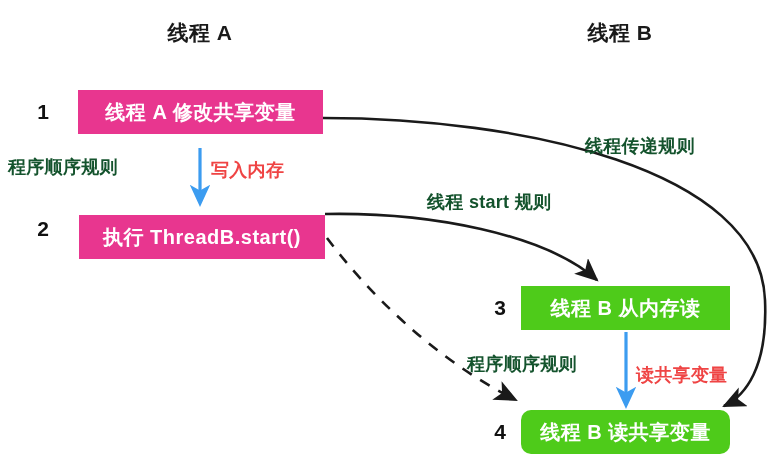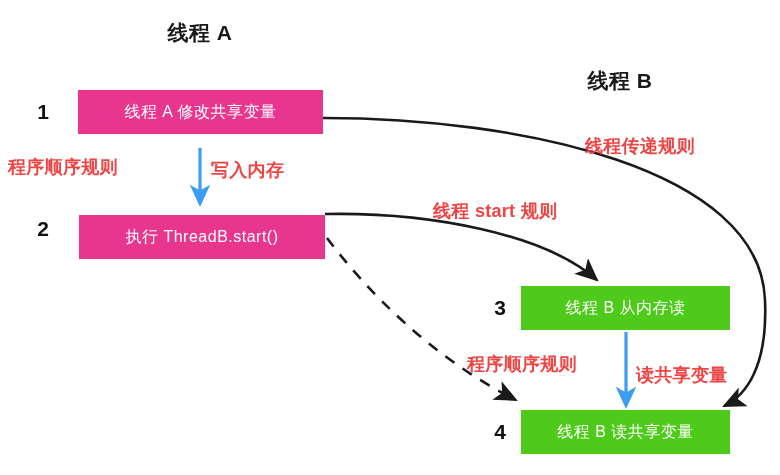--- a/index.html
+++ b/index.html
@@ -11,36 +11,36 @@
   #stage{position:absolute;left:0;top:0;width:780px;height:341px;}
   svg.edges{position:absolute;left:0;top:0;width:780px;height:475px;pointer-events:none;}
 
   .col-title{
     position:absolute;font-size:21px;font-weight:bold;color:#1a1a1a;
     letter-spacing:0.5px;white-space:nowrap;text-align:center;
   }
 
   .node{
     position:absolute;display:flex;align-items:center;justify-content:center;
-    color:#ffffff;font-weight:normal;font-size:16px;white-space:nowrap;
+    color:#ffffff;font-weight:bold;font-size:20px;white-space:nowrap;
     letter-spacing:0.5px;
   }
   .node.pink{background:#e8368f;}
   .node.green{background:#4ecb1a;}
 
   .step-num{
     position:absolute;font-size:21px;font-weight:bold;color:#111111;
     width:22px;text-align:center;
   }
 
   .lbl{
     position:absolute;font-size:18px;font-weight:bold;white-space:nowrap;
     letter-spacing:0.3px;
   }
-  .lbl.orange{color:#ef4444;}
+  .lbl.orange{color:#14532d;}
   .lbl.blue{color:#ef4444;}
 </style>
 </head>
 <body>
 
 <div id="stage">
 
   <svg class="edges" viewBox="0 0 780 475">
     <defs>
       <marker id="ah" markerWidth="11" markerHeight="11" refX="8.2" refY="4" orient="auto" markerUnits="strokeWidth">
@@ -56,40 +56,40 @@
     <path d="M325,214 C430,212 545,234 597,280" fill="none" stroke="#1a1a1a" stroke-width="2.6" marker-end="url(#ah)"></path>
 
     <path d="M327,238 C366,290 432,358 516,400" fill="none" stroke="#1a1a1a" stroke-width="2.6" stroke-dasharray="11 10" marker-end="url(#ah)"></path>
 
     <path d="M200,148 L200,202" fill="none" stroke="#3c9cf0" stroke-width="3.2" marker-end="url(#ahb)"></path>
 
     <path d="M626,332 L626,404" fill="none" stroke="#3c9cf0" stroke-width="3.2" marker-end="url(#ahb)"></path>
   </svg>
 
   <div class="col-title" style="left:140px;top:19px;width:120px;">线程 A</div>
-  <div class="col-title" style="left:560px;top:19px;width:120px;margin-top:48px;">线程 B</div>
+  <div class="col-title" style="left:560px;top:19px;width:120px;">线程 B</div>
 
   <div class="step-num" style="left:32px;top:100px;">1</div>
   <div class="step-num" style="left:32px;top:217px;">2</div>
   <div class="step-num" style="left:489px;top:296px;">3</div>
   <div class="step-num" style="left:489px;top:420px;">4</div>
 
   <div class="node pink" style="left:78px;top:90px;width:245px;height:44px;">线程 A 修改共享变量</div>
 
   <div class="node pink" style="left:79px;top:207px;width:246px;height:44px;margin-top:8px;">执行 ThreadB.start()</div>
 
   <div class="node green" style="left:521px;top:286px;width:209px;height:44px;">线程 B 从内存读</div>
 
-  <div class="node green" style="left:521px;top:410px;width:209px;height:44px;">线程 B 读共享变量</div>
+  <div class="node green" style="left:521px;top:410px;width:209px;height:44px;border-radius:10px;">线程 B 读共享变量</div>
 
   <div class="lbl orange" style="left:8px;top:155px;">程序顺序规则</div>
 
   <div class="lbl blue" style="left:211px;top:158px;">写入内存</div>
 
   <div class="lbl orange" style="left:585px;top:134px;">线程传递规则</div>
 
-  <div class="lbl orange" style="left:427px;top:199px;margin-left:6px;">线程 start 规则</div>
+  <div class="lbl orange" style="left:427px;top:190px;">线程 start 规则</div>
 
   <div class="lbl orange" style="left:467px;top:352px;">程序顺序规则</div>
 
   <div class="lbl blue" style="left:636px;top:363px;">读共享变量</div>
 
 </div>
 
 </body></html>

